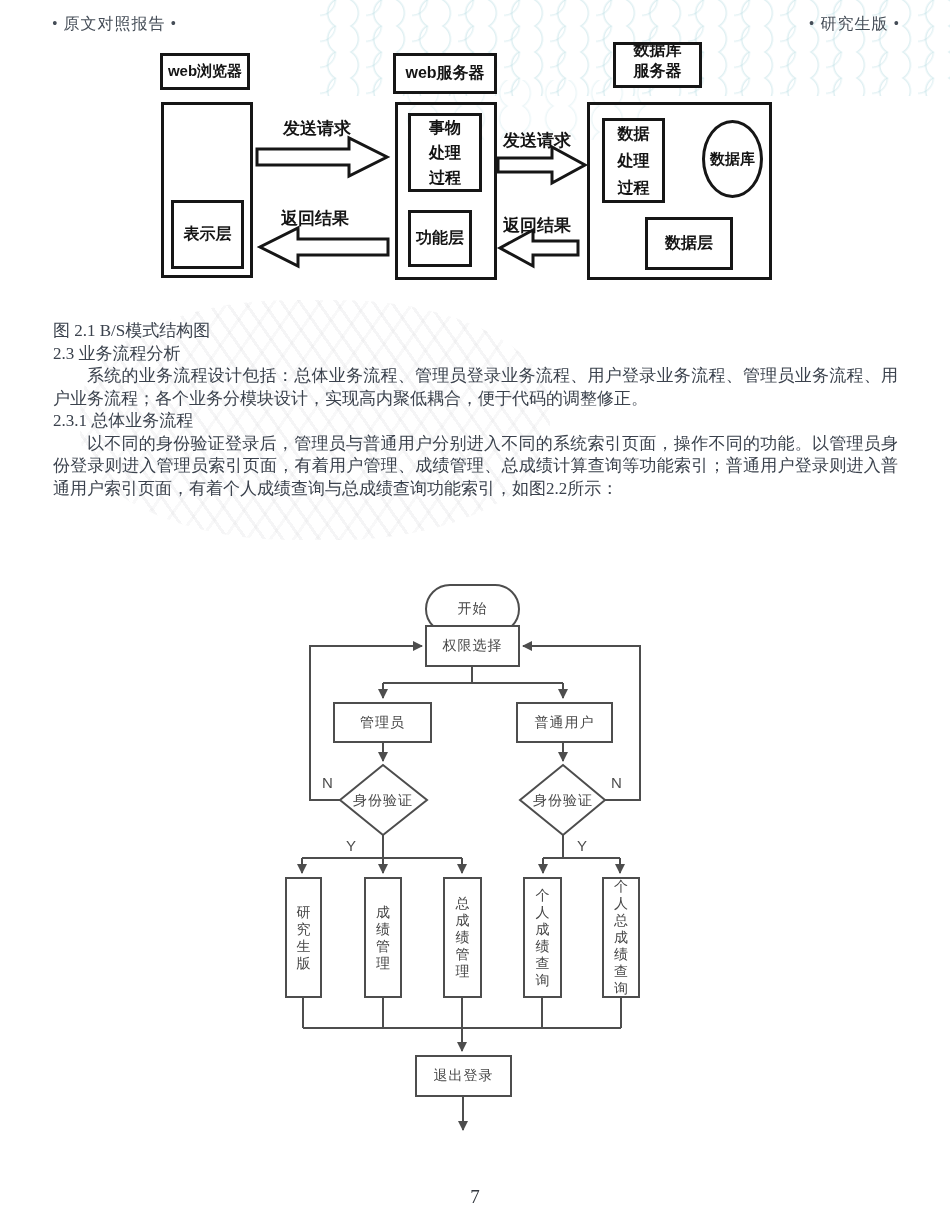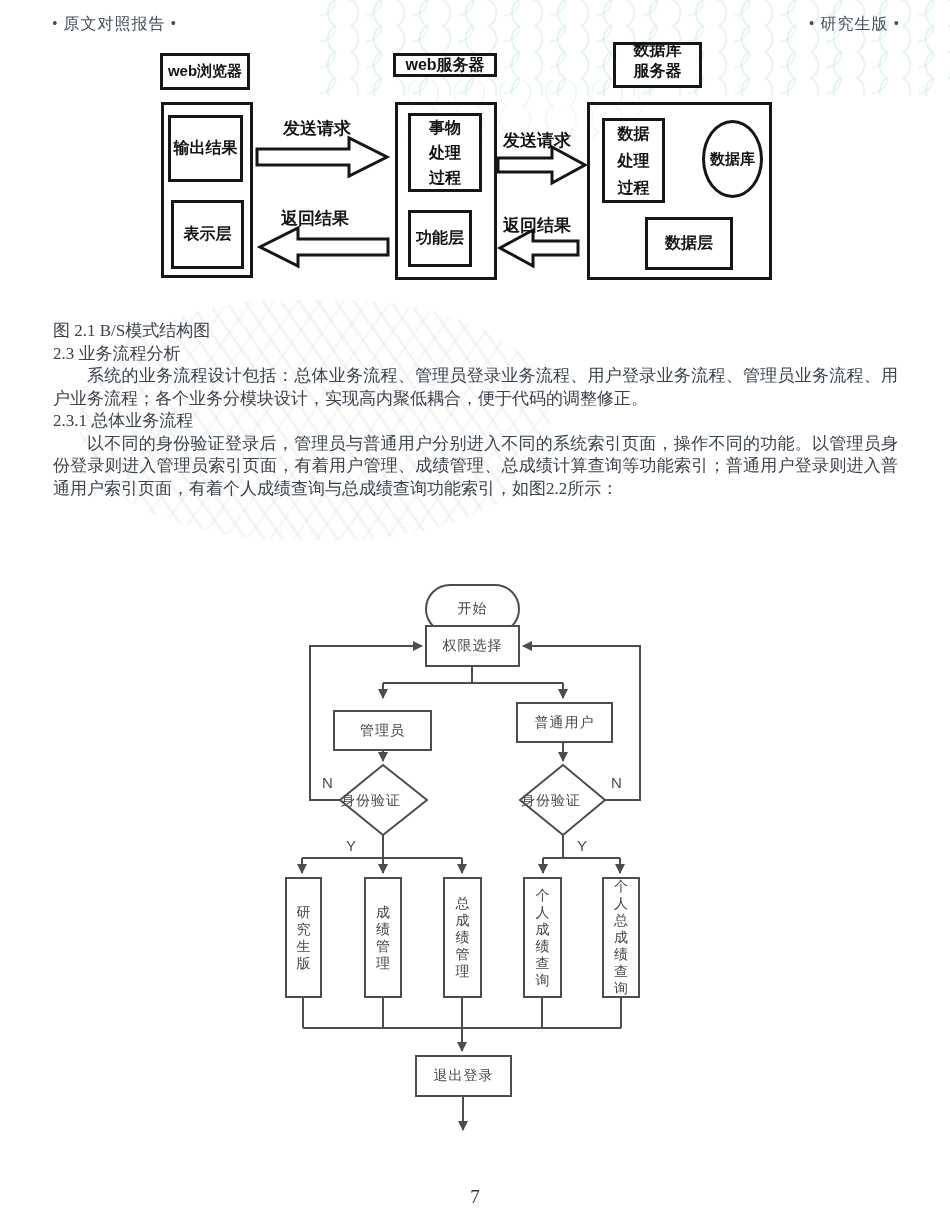--- a/index.html
+++ b/index.html
@@ -37,21 +37,21 @@
       font-size:17px;color:#141414;text-align:center;}
   .mline{display:flex;flex-direction:column;align-items:center;justify-content:center;}
   .mline span{display:block;}
 
   
   .fnode{position:absolute;box-sizing:border-box;border:2px solid #4d4d4d;background:#fff;
       display:flex;align-items:center;justify-content:center;
       font-family:"Liberation Sans",sans-serif;font-size:14px;color:#474747;letter-spacing:1px;}
   .stadium{border-radius:26px;}
   .flabel{position:absolute;font-family:Liberation Sans, sans-serif;font-size:14px;color:#474747;
-      text-align:left;letter-spacing:1px;}
+      text-align:center;letter-spacing:1px;}
   .nylabel{position:absolute;font-family:"Liberation Sans",sans-serif;font-size:15px;color:#4d4d4d;}
   .vtext{width:16px;word-break:break-all;line-height:17px;font-size:14px;letter-spacing:0;text-align:center;}
 
   
   .doc{position:absolute;left:53px;top:320px;width:845px;font-size:17px;line-height:22.5px;
        color:#3b424d;text-align:justify;font-family:"Liberation Serif",serif;}
   .doc .para{text-indent:2em;margin:0;}
   .doc .hline{margin:0;}
 
   .pagenum{position:absolute;left:0;top:1186px;width:950px;text-align:center;font-size:19px;color:#33383f;}
@@ -74,33 +74,32 @@
     <svg style="position:absolute;left:0;top:0;" width="950" height="300">
       <g fill="#ffffff" stroke="#161616" stroke-width="3" stroke-linejoin="miter">
         <polygon points="257,149 349,149 349,138 387,157 349,176 349,165 257,165"></polygon>
         <polygon points="388,239 298,239 298,228 260,247 298,266 298,255 388,255"></polygon>
         <polygon points="498,158 552,158 552,147 585,165 552,183 552,172 498,172"></polygon>
         <polygon points="578,241 533,241 533,230 500,248 533,266 533,255 578,255"></polygon>
       </g>
     </svg>
 
     <div class="bx" style="left:160px;top:53px;width:90px;height:37px;font-size:15px;">web浏览器</div>
-    <div class="bx" style="left:393px;top:53px;width:104px;height:24px;font-size:16px;">web服务器</div>
+    <div class="bx" style="left:393px;top:53px;width:104px;height:41px;font-size:16px;">web服务器</div>
     <div class="bx clip2" style="left:613px;top:42px;width:89px;height:46px;font-size:16px;">
       <div class="mline" style="line-height:21px;margin-top:-11px;">
         <span>数据库</span>
         <span>服务器</span>
       </div>
     </div>
 
     <div class="bx outer" style="left:161px;top:102px;width:92px;height:176px;"></div>
     <div class="bx outer" style="left:395px;top:102px;width:102px;height:178px;"></div>
     <div class="bx outer" style="left:587px;top:102px;width:185px;height:178px;"></div>
 
-    <div class="bx" style="left:168px;top:115px;width:75px;height:67px;font-size:16px;">输出结果</div>
     <div class="bx" style="left:171px;top:200px;width:73px;height:69px;font-size:16px;">表示层</div>
 
     <div class="bx" style="left:408px;top:113px;width:74px;height:79px;font-size:16px;">
       <div class="mline" style="line-height:25px;">
         <span>事物</span>
         <span>处理</span>
         <span>过程</span>
       </div>
     </div>
     <div class="bx" style="left:408px;top:210px;width:64px;height:57px;font-size:16px;text-align:center;">功能层</div>
@@ -165,21 +164,21 @@
         <path d="M463,557 V590" marker-end="url(#arr)"></path>
       </g>
       <g fill="#ffffff" stroke="#4d4d4d" stroke-width="2">
         <polygon points="340,260 383,225 427,260 383,295"></polygon>
         <polygon points="520,260 563,225 605,260 563,295"></polygon>
       </g>
     </svg>
 
     <div class="fnode stadium" style="left:425px;top:8px;width:95px;height:50px;margin-top:36px;">开始</div>
     <div class="fnode" style="left:425px;top:85px;width:95px;height:42px;">权限选择</div>
-    <div class="fnode" style="left:333px;top:162px;width:99px;height:41px;margin-top:8px;">管理员</div>
+    <div class="fnode" style="left:333px;top:162px;width:99px;height:41px;">管理员</div>
     <div class="fnode" style="left:516px;top:162px;width:97px;height:41px;">普通用户</div>
 
     <div class="flabel" style="left:341px;top:252px;width:84px;">身份验证</div>
     <div class="flabel" style="left:521px;top:252px;width:84px;">身份验证</div>
 
     <div class="nylabel" style="left:322px;top:234px;">N</div>
     <div class="nylabel" style="left:611px;top:234px;">N</div>
     <div class="nylabel" style="left:346px;top:297px;">Y</div>
     <div class="nylabel" style="left:577px;top:297px;">Y</div>
 

